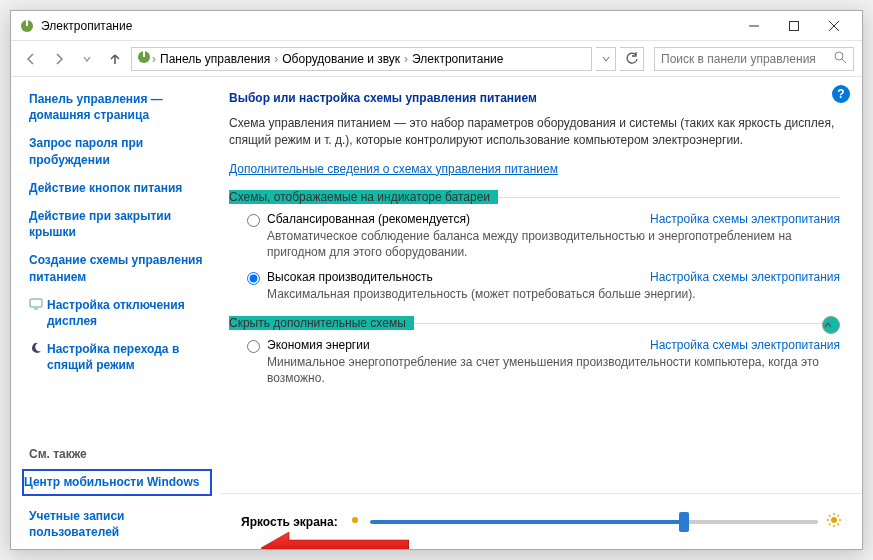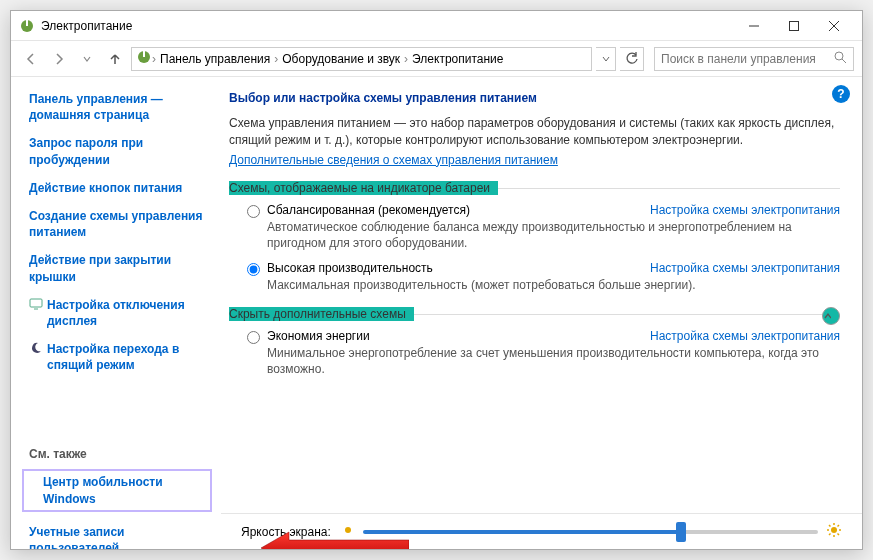--- a/index.html
+++ b/index.html
@@ -18,38 +18,38 @@
 .addrdrop { width: 20px; height: 24px; border: 1px solid #ccc; border-left: none; display: flex; align-items: center; justify-content: center; }
 .refresh { width: 24px; height: 24px; border: 1px solid #ccc; border-left: none; display: flex; align-items: center; justify-content: center; }
 .searchbox { width: 200px; height: 24px; border: 1px solid #ccc; display: flex; align-items: center; padding: 0 6px; margin-left: 6px; }
 .searchbox input { border: none; outline: none; font-size: 12px; flex: 1; color: #888; }
 .content { flex: 1; display: flex; overflow: hidden; position: relative; }
 .sidebar { width: 210px; padding: 14px 12px 14px 18px; font-size: 12px; overflow-y: auto; font-weight: bold; }
 .sidebar a { color: #0066cc; text-decoration: none; display: block; line-height: 1.35; }
 .side-item { margin-bottom: 12px; display: flex; align-items: flex-start; gap: 4px; }
 .side-item .bullet { width: 14px; flex-shrink: 0; }
 .side-heading { color: #555; margin-bottom: 8px; margin-top: 12px; }
-.highlight-box { border: 2px solid #c4b5fd; padding: 3px 19px; margin-left: -7px; margin-right: -3px; }
+.highlight-box { border: 2px solid #1d4ed8; padding: 3px 0; margin-left: -7px; margin-right: -3px; }
 .main { flex: 1; padding: 14px 22px 14px 8px; font-size: 12px; overflow-y: auto; position: relative; }
 .main h1 { color: #003399; font-size: 12px; font-weight: 600; margin-bottom: 10px; }
-.main .intro { color: #333; line-height: 1.4; margin-bottom: 4px; }
+.main .intro { color: #333; line-height: 1.4; margin-bottom: 13px; }
 .main .link { color: #0066cc; text-decoration: underline; cursor: pointer; }
 .fieldset-label { color: #333; margin: 14px 0 8px; position: relative; }
 .fieldset-line { position: absolute; left: 0; right: 0; top: 50%; border-top: 1px solid #ddd; z-index: 0; }
 .fieldset-label span { background: #14b8a6; padding-right: 8px; position: relative; z-index: 1; }
 .plan { margin-left: 18px; margin-bottom: 10px; display: flex; }
 .plan .radio-col { width: 20px; padding-top: 2px; }
 .plan .body-col { flex: 1; }
 .plan .header { display: flex; justify-content: space-between; align-items: center; }
 .plan .name { font-size: 12px; }
 .plan .cfg { color: #0066cc; cursor: pointer; font-size: 12px; }
 .plan .desc { color: #555; margin-top: 2px; line-height: 1.35; }
 .collapse-btn { width: 18px; height: 18px; border: 1px solid #999; border-radius: 50%; display: flex; align-items: center; justify-content: center; float: right; cursor: pointer; }
 .help-icon { position: absolute; top: 8px; right: 12px; width: 18px; height: 18px; background: #0078d7; color: #fff; border-radius: 50%; font-size: 12px; font-weight: bold; display: flex; align-items: center; justify-content: center; cursor: pointer; }
-.bottom-bar { position: absolute; bottom: 0; left: 210px; right: 0; height: 36px; border-top: 1px solid #e5e5e5; display: flex; align-items: center; padding: 0 20px; font-size: 12px; background: #fff; }
+.bottom-bar { position: absolute; bottom: 0; left: 210px; right: 0; height: 56px; border-top: 1px solid #e5e5e5; display: flex; align-items: center; padding: 0 20px; font-size: 12px; background: #fff; font-weight: bold; }
 .slider-wrap { flex: 1; display: flex; align-items: center; margin-left: 10px; gap: 8px; }
 .slider { flex: 1; height: 4px; background: linear-gradient(to right, #2a7ad2 0%, #2a7ad2 70%, #ccc 70%, #ccc 100%); position: relative; border-radius: 2px; }
 .slider-thumb { position: absolute; left: 70%; top: -8px; width: 10px; height: 20px; background: #2a7ad2; border-radius: 2px; transform: translateX(-50%); cursor: pointer; }
 .arrow-annotation { position: absolute; left: 248px; top: 453px; pointer-events: none; z-index: 10; }
 input[type=radio] { margin: 0; }
 </style>
 </head>
 <body>
 
 <div class="window">
@@ -140,24 +140,24 @@
       <div class="side-item">
           <a>Панель управления — домашняя страница</a>
         </div>
       <div class="side-item">
           <a>Запрос пароля при пробуждении</a>
         </div>
       <div class="side-item">
           <a>Действие кнопок питания</a>
         </div>
       <div class="side-item">
+          <a>Действие при закрытии крышки</a>
+        </div>
+      <div class="side-item">
           <a>Создание схемы управления питанием</a>
-        </div>
-      <div class="side-item">
-          <a>Действие при закрытии крышки</a>
         </div>
       <div class="side-item">
         <span class="bullet"><svg width="14" height="14">
               <rect x="1" y="2" width="12" height="8" rx="1" fill="none" stroke="#5a8"></rect>
               <line x1="5" y1="12" x2="9" y2="12" stroke="#5a8"></line>
             </svg></span>
         <a>Настройка отключения дисплея</a>
       </div>
       <div class="side-item">
         <span class="bullet"><svg width="14" height="14">

